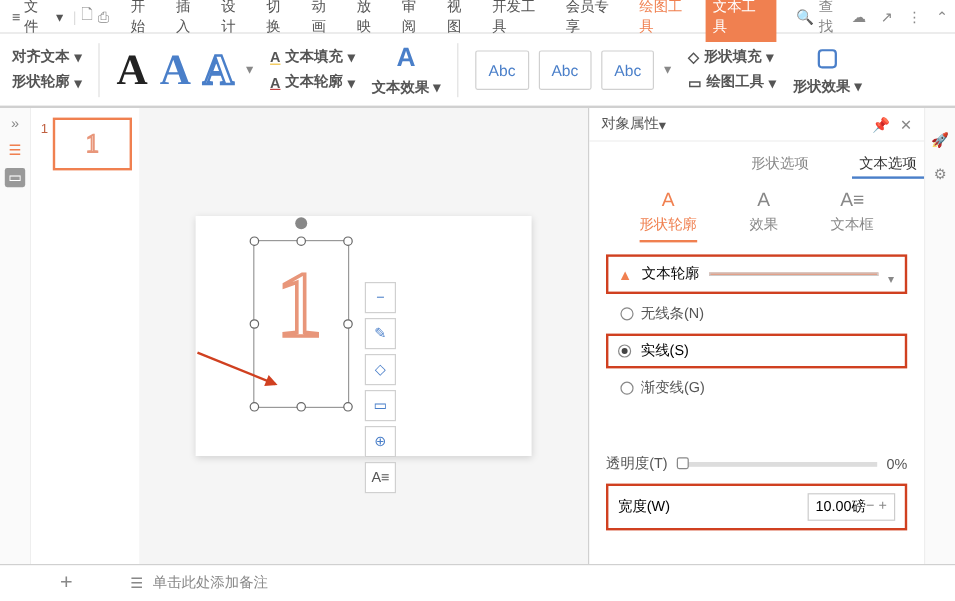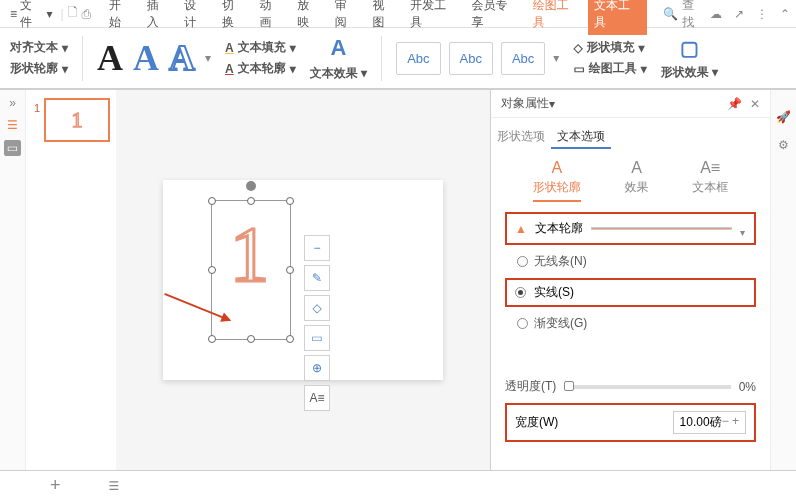--- a/index.html
+++ b/index.html
@@ -34,21 +34,21 @@
 .rot { width: 10px; height: 10px; background: #888; border-radius: 50%; position: absolute; left: 50%; top: -20px; transform: translateX(-50%); }
 .big-1 { font-size: 78px; font-family: Georgia, serif; color: transparent; -webkit-text-stroke: 3px #e8967a; position: absolute; left: 18px; top: 8px; }
 .arrow-line { position: absolute; width: 70px; height: 2px; background: #d04020; left: -50px; top: 105px; transform: rotate(22deg); }
 .arrow-line::after { content: ''; position: absolute; right: -2px; top: -4px; border-left: 10px solid #d04020; border-top: 5px solid transparent; border-bottom: 5px solid transparent; }
 .float-tools { position: absolute; right: 160px; top: 145px; display: flex; flex-direction: column; gap: 4px; }
 .ft-btn { width: 26px; height: 26px; border: 1px solid #d0d0d0; background: #fff; display: flex; align-items: center; justify-content: center; color: #4a7fc9; }
 
 .props { width: 280px; border-left: 1px solid #d0d0d0; background: #fff; display: flex; flex-direction: column; }
 .props-hdr { height: 28px; display: flex; align-items: center; padding: 0 10px; color: #555; border-bottom: 1px solid #eee; }
 .props-hdr .pin { margin-left: auto; display: flex; gap: 8px; color: #888; }
-.props-tabs { display: flex; justify-content: flex-start; padding: 8px 0 4px; }
+.props-tabs { display: flex; justify-content: flex-end; gap: 30px; padding: 8px 0 4px; }
 .props-tab { color: #888; padding: 2px 6px; border-bottom: 2px solid transparent; }
 .props-tab.active { color: #333; border-bottom: 2px solid #4a7fc9; font-weight: 500; }
 .props-subtabs { display: flex; justify-content: space-around; padding: 6px 20px 0; }
 .subtab { display: flex; flex-direction: column; align-items: center; gap: 2px; color: #888; padding-bottom: 4px; }
 .subtab.active { color: #f08050; border-bottom: 2px solid #f08050; }
 .props-body { padding: 10px 14px; display: flex; flex-direction: column; gap: 8px; }
 .red-box { border: 2px solid #d04020; padding: 6px 8px; display: flex; align-items: center; gap: 8px; }
 .tri { color: #f08050; }
 .color-stripe { flex: 1; height: 14px; background: #e8967a; border: 1px solid #ccc; margin-left: auto; position: relative; }
 .color-stripe.small { height: 3px; }
@@ -238,13 +238,14 @@
 
   <div class="right-rail">
     <span>🚀</span>
     <span>⚙</span>
   </div>
 </div>
 
 <div class="statusbar">
   <span class="plus">+</span>
   <span style="margin-left:40px;color:#888">☰</span>
+  <span>单击此处添加备注</span>
 </div>
 
 </body></html>

